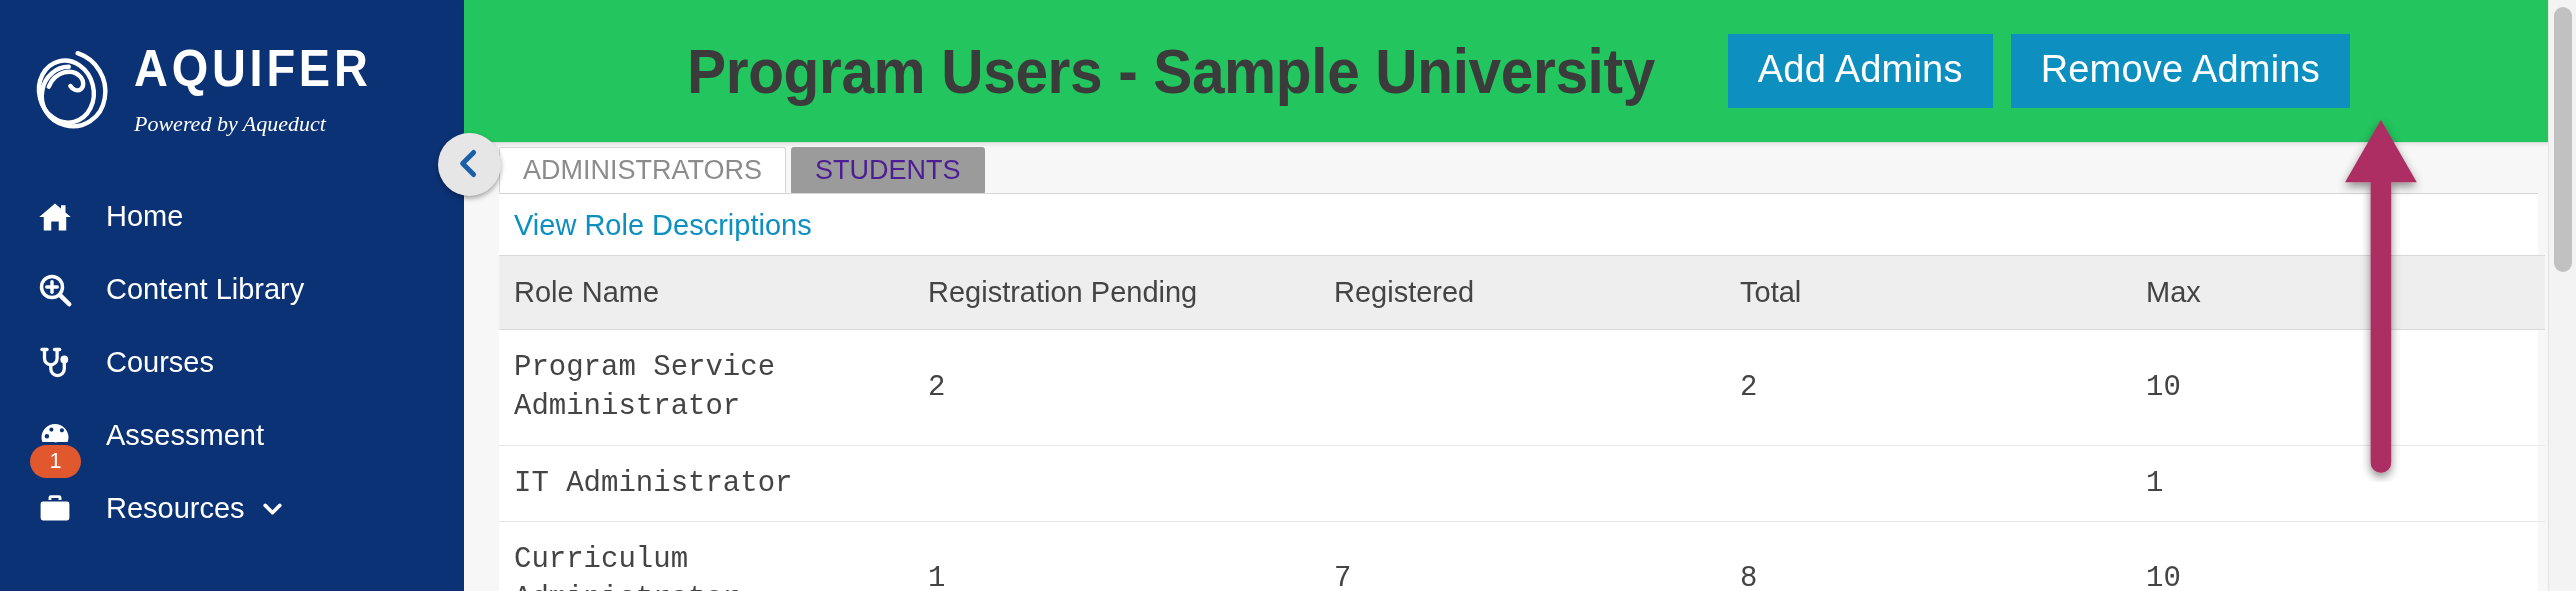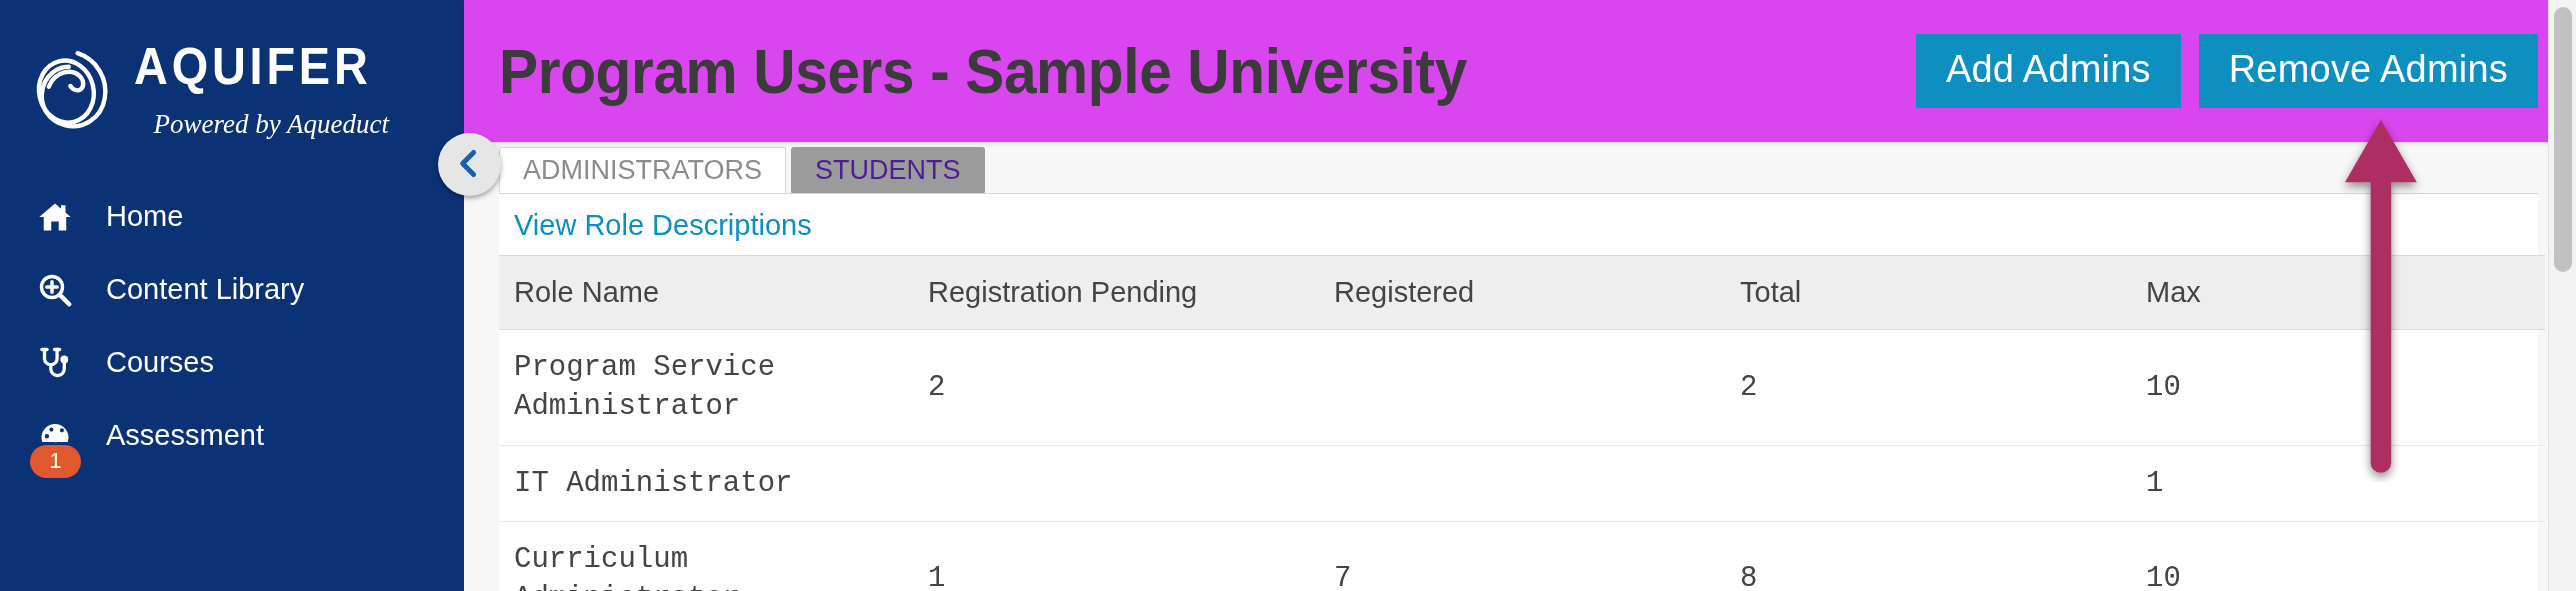--- a/index.html
+++ b/index.html
@@ -50,24 +50,24 @@
     font-size: 51px;
     letter-spacing: 4.1px;
     line-height: 1;
     transform: scaleX(0.92);
     transform-origin: left center;
   }
   .logo-tag {
     color: #ffffff;
     font-family: "Liberation Serif", serif;
     font-style: italic;
-    font-size: 27px;
+    font-size: 22px;
     line-height: 1.1;
     margin-top: 18px;
-    text-align: right;
+    text-align: left;
     padding-right: 3.3px;
   }
 
   .nav { margin-top: 23px; }
   .nav-item {
     display: flex;
     align-items: center;
     height: 73px;
     padding-left: 33px;
     position: relative;
@@ -128,25 +128,25 @@
     flex: 1 1 auto;
     height: 592px;
     position: relative;
     background: #f7f7f7;
     display: flex;
     flex-direction: column;
     min-width: 0;
   }
 
   .topbar {
-    background: #d946ef;
+    background: #22c55e;
     height: 143px;
     display: flex;
     align-items: center;
-    justify-content: space-between;
+    justify-content: center;
     padding: 0 38px 0 35px;
     border-bottom: 1.7px solid #d9d9d9;
     box-shadow: 0 1.7px 3.3px rgba(0,0,0,0.07);
     position: relative;
     z-index: 8;
     flex: 0 0 143px;
   }
   .page-title {
     font-family: "Liberation Sans Narrow", "Liberation Sans", sans-serif;
     font-weight: bold;
@@ -359,20 +359,34 @@
         <span class="nav-icon">
           <svg width="36" height="36" viewBox="0 0 24 24" fill="#ffffff">
             <path d="M12 4 A9 9 0 0 0 3 13 A9 9 0 0 0 3.6 16 H20.4 A9 9 0 0 0 21 13 A9 9 0 0 0 12 4 Z M6.6 13.6 a1.5 1.5 0 1 1 0-3 a1.5 1.5 0 0 1 0 3 Z M9.6 9.1 a1.4 1.4 0 1 1 0-2.8 a1.4 1.4 0 0 1 0 2.8 Z M16.6 9.6 a1.4 1.4 0 1 1 0-2.8 a1.4 1.4 0 0 1 0 2.8 Z"></path>
             <path d="M16.4 9.4 L11 14.2 a1.7 1.7 0 0 0 2 2.1 Z" fill="#ffffff"></path>
           </svg>
         </span>
         <span class="nav-label">Assessment</span>
         <span class="badge">1</span>
       </div>
 
+      <div class="nav-item">
+        <span class="nav-icon">
+          <svg width="36" height="36" viewBox="0 0 24 24" fill="#ffffff">
+            <path d="M9.3 2.8 h5.4 a1.6 1.6 0 0 1 1.6 1.6 V6 h-1.9 V4.6 H9.6 V6 H7.7 V4.4 a1.6 1.6 0 0 1 1.6-1.6 Z"></path>
+            <rect x="2.4" y="7" width="19.2" height="12.6" rx="1.6"></rect>
+          </svg>
+        </span>
+        <span class="nav-label">Resources</span>
+        <span class="nav-chevron">
+          <svg width="25" height="25" viewBox="0 0 24 24" fill="none" stroke="#ffffff" stroke-width="3.4" stroke-linecap="round" stroke-linejoin="round">
+            <polyline points="5,9 12,16 19,9"></polyline>
+          </svg>
+        </span>
+      </div>
 
     </nav>
   </aside>
 
   <section class="main">
 
     <div class="topbar">
       <h1 class="page-title">Program Users - Sample University</h1>
       <div class="topbar-actions">
         <button class="btn">Add Admins</button>

